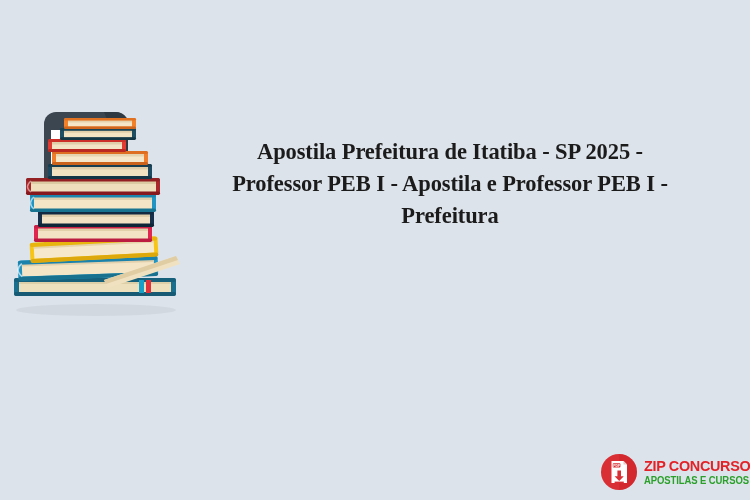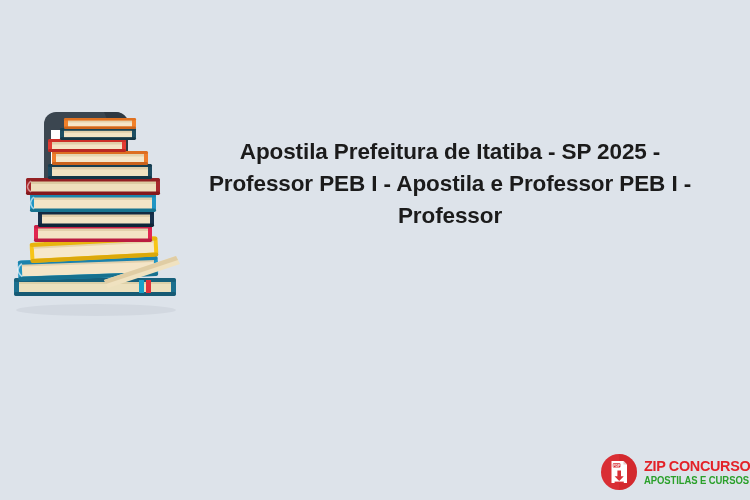--- a/index.html
+++ b/index.html
@@ -36,21 +36,21 @@
 
   
   .title-block {
     position: absolute;
     left: 196px;
     top: 136px;
     width: 508px;
     text-align: center;
   }
   .title-line {
-    font-family: Liberation Sans, sans-serif;
+    font-family: Liberation Serif, serif;
     font-size: 22.5px;
     font-weight: bold;
     color: #1b1b1b;
     line-height: 32px;
     letter-spacing: -0.1px;
     white-space: nowrap;
   }
 
   
   .logo {
@@ -220,21 +220,21 @@
         <rect x="56" y="10" width="72" height="2.6" rx="1.3" fill="#e07221"></rect>
         <rect x="56" y="18.4" width="72" height="2.6" rx="1.3" fill="#cf661b"></rect>
       </g>
 
     </svg>
   </div>
 
   <div class="title-block">
     <div class="title-line">Apostila Prefeitura de Itatiba - SP 2025 -</div>
     <div class="title-line">Professor PEB I - Apostila e Professor PEB I -</div>
-    <div class="title-line">Professor</div>
+    <div class="title-line">Prefeitura</div>
   </div>
 
   <div class="logo">
     <div class="logo-mark">
       <svg viewBox="0 0 38 38" xmlns="http://www.w3.org/2000/svg">
         <circle cx="19" cy="19" r="18" fill="#d92e34"></circle>
         <path d="M19 1 A18 18 0 0 1 19 37 Z" fill="#c92026" opacity="0.35"></path>
 
         <path d="M11.5 8 H23.5 L27 11.5 V30 H11.5 Z" fill="#ffffff"></path>
         <path d="M23.5 8 L27 11.5 H23.5 Z" fill="#e8c9ca"></path>

